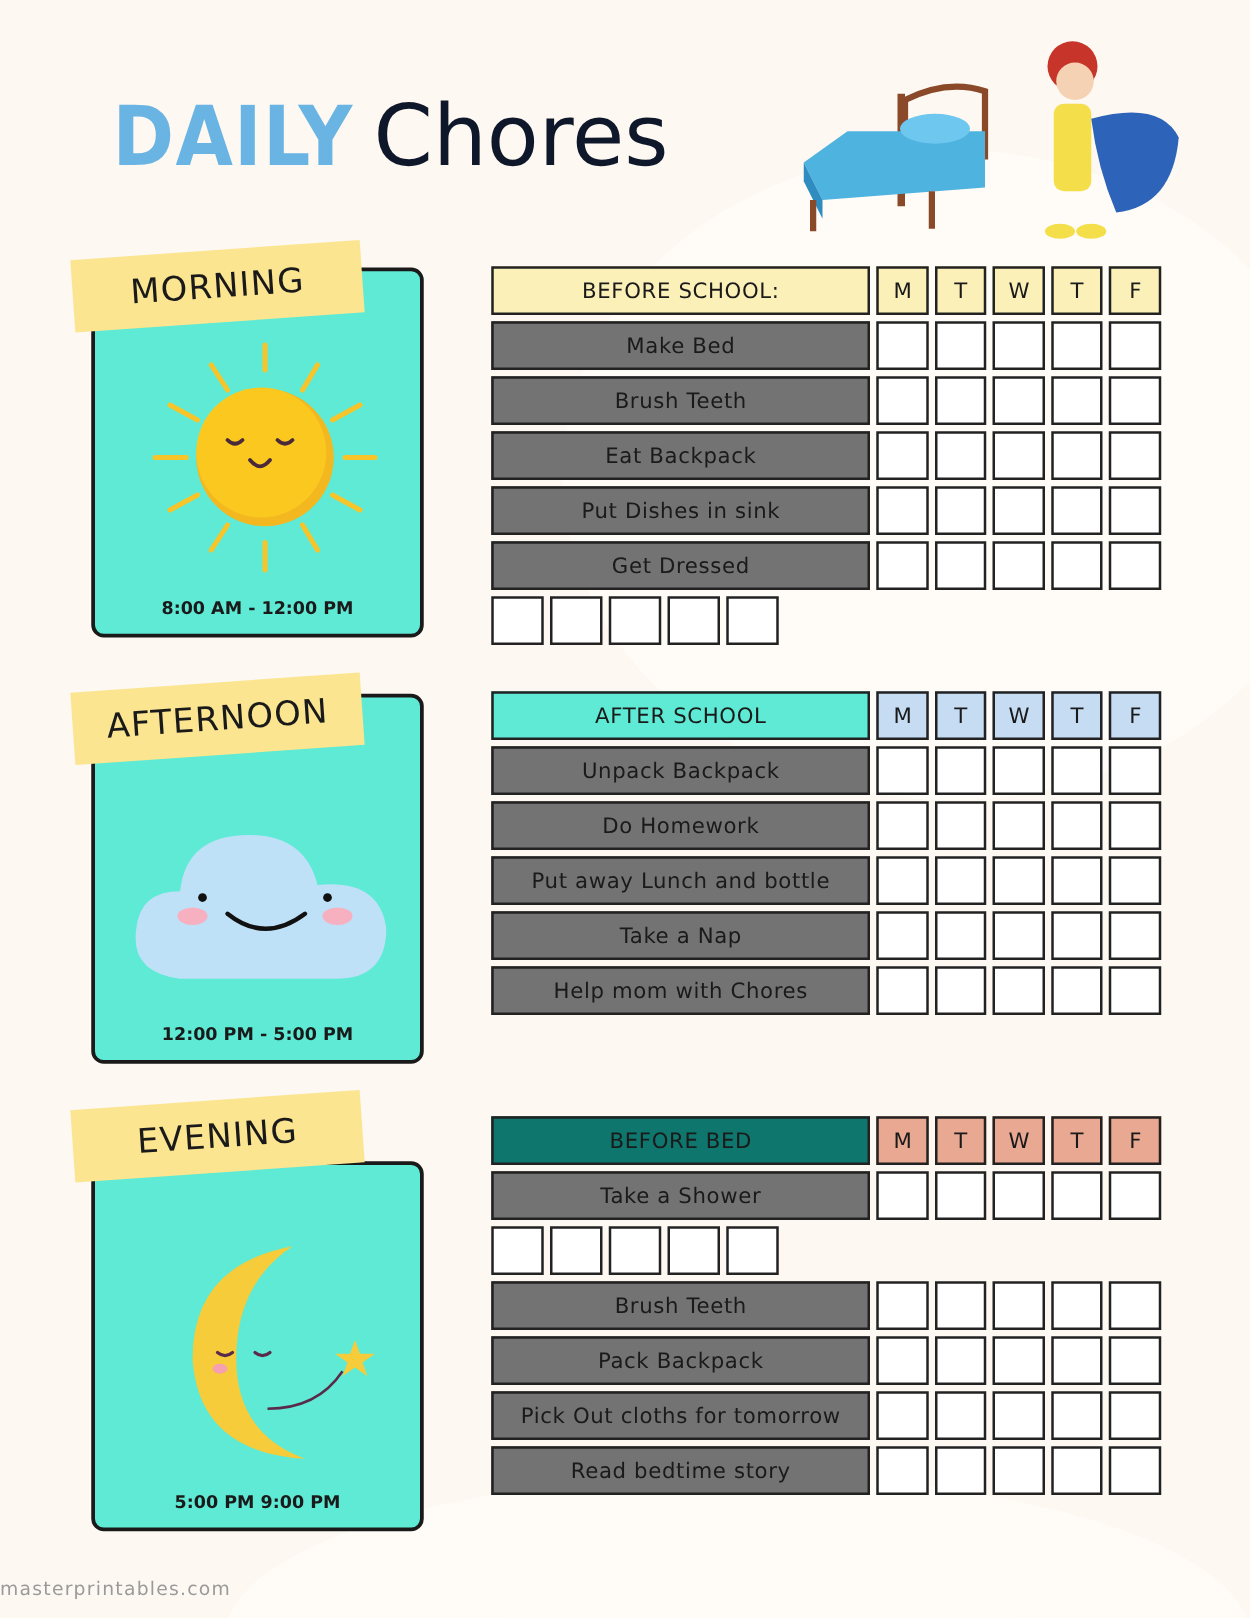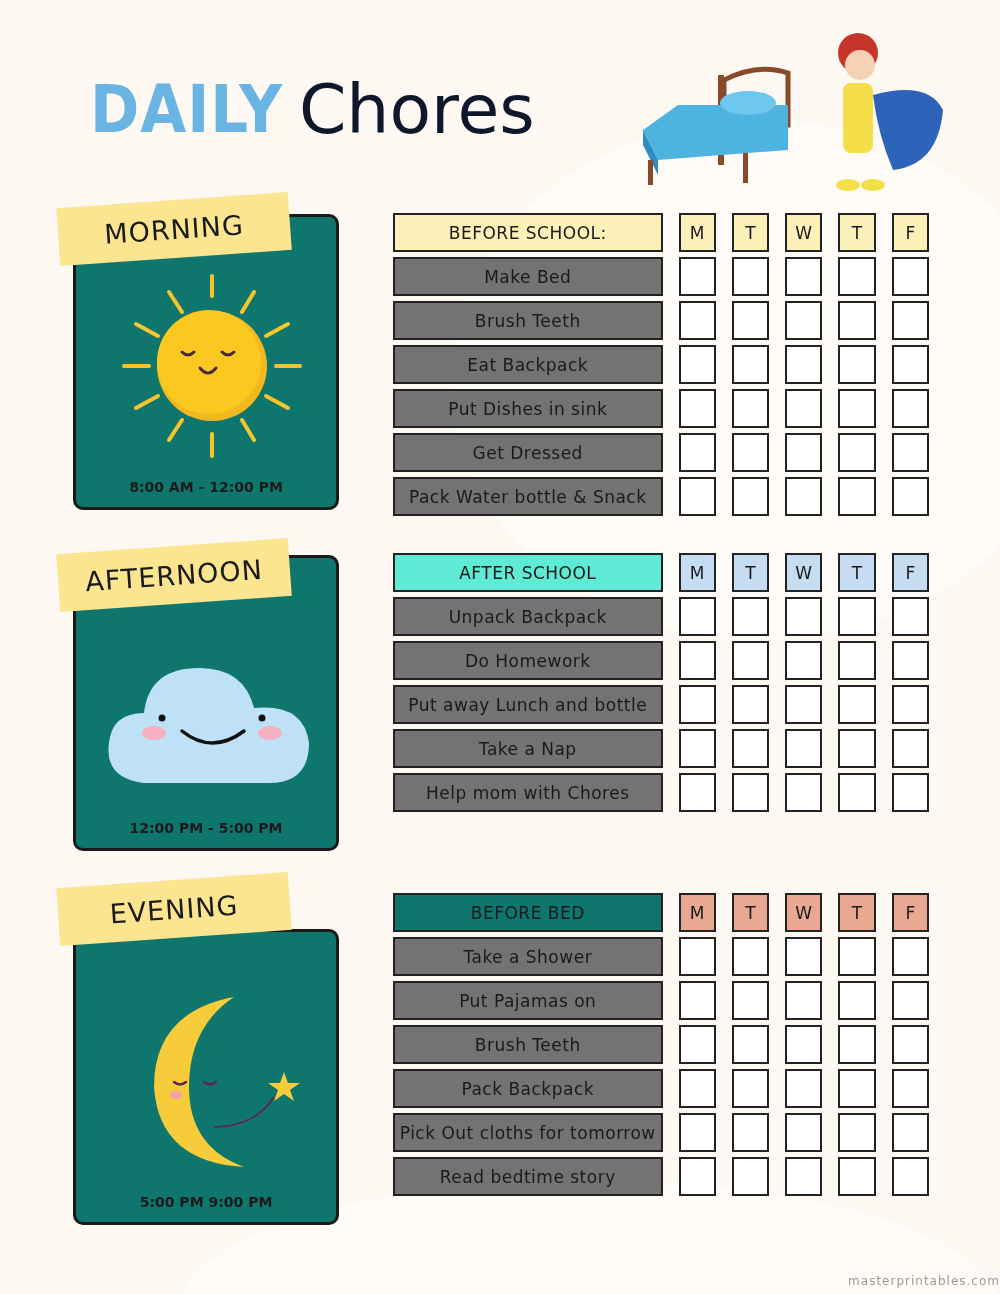--- a/index.html
+++ b/index.html
@@ -2,29 +2,29 @@
 <html><head>
 <meta charset="utf-8">
 <style>
   html,body{margin:0;padding:0;}
   body{width:1000px;height:1294px;background:#fdf8f1;position:relative;overflow:hidden;font-family:"DejaVu Sans",sans-serif;color:#1a1a1a;}
   .blob{position:absolute;background:#fffcf8;border-radius:50%;}
   .title{position:absolute;left:90px;top:70px;display:flex;align-items:center;gap:16px;}
   .title-daily{font-family:"DejaVu Sans",sans-serif;font-weight:900;font-size:66px;color:#6ab4e4;letter-spacing:1px;font-stretch:condensed;}
   .title-chores{font-family:"DejaVu Sans",sans-serif;font-size:68px;color:#0f172a;}
   .illus{position:absolute;left:638px;top:25px;width:310px;height:170px;}
-  .card{position:absolute;left:73px;width:266px;height:296px;border:3px solid #1a1a1a;border-radius:10px;background:#0f766e;box-sizing:border-box;}
+  .card{position:absolute;left:73px;width:266px;height:296px;border:3px solid #1a1a1a;border-radius:10px;background:#5eead4;box-sizing:border-box;}
   .tag{position:absolute;left:58px;width:232px;height:58px;background:#fbe590;transform:rotate(-4deg);display:flex;align-items:center;justify-content:center;font-size:27px;letter-spacing:1px;}
   .card-time{position:absolute;left:0;right:0;bottom:12px;text-align:center;font-weight:bold;font-size:14px;}
   .card-icon{position:absolute;left:28px;top:55px;width:210px;height:190px;}
   .table{position:absolute;left:381px;width:548px;}
-  .row{display:flex;gap:16px;height:39px;margin-bottom:5px;padding-left:12px;}
+  .row{display:flex;gap:5px;height:39px;margin-bottom:5px;padding-left:12px;}
   .cell-task{width:307px;border:2.5px solid #222;box-sizing:border-box;display:flex;align-items:center;justify-content:center;font-size:17px;background:#737373;letter-spacing:.5px;}
   .cell-day{width:42px;border:2.5px solid #222;box-sizing:border-box;display:flex;align-items:center;justify-content:center;font-size:17px;background:#fff;}
-  .footer{position:absolute;left:0;right:0;top:1262px;text-align:right;font-size:12px;color:#9a9a9a;letter-spacing:1px;margin-top:12px;}
+  .footer{position:absolute;left:0;right:0;top:1262px;text-align:left;font-size:15px;color:#9a9a9a;letter-spacing:1px;}
 </style>
 </head>
 <body>
 
 <div class="blob" style="left:450px;top:120px;width:620px;height:520px;"></div>
 <div class="blob" style="left:180px;top:1180px;width:820px;height:260px;"></div>
 
 <div class="title">
   <span class="title-daily">DAILY</span>
   <span class="title-chores">Chores</span>
@@ -113,21 +113,20 @@
     </div>
   <div class="row">
       <div class="cell-task">Get Dressed</div>
       <div class="cell-day"></div>
       <div class="cell-day"></div>
       <div class="cell-day"></div>
       <div class="cell-day"></div>
       <div class="cell-day"></div>
     </div>
   <div class="row">
-      <div class="cell-task">Pack Water bottle &amp; Snack</div>
       <div class="cell-day"></div>
       <div class="cell-day"></div>
       <div class="cell-day"></div>
       <div class="cell-day"></div>
       <div class="cell-day"></div>
     </div>
 </div>
 
 <div class="card" style="top:555px;">
   <svg class="card-icon" viewBox="0 0 210 190">
@@ -216,21 +215,20 @@
   </div>
   <div class="row">
       <div class="cell-task">Take a Shower</div>
       <div class="cell-day"></div>
       <div class="cell-day"></div>
       <div class="cell-day"></div>
       <div class="cell-day"></div>
       <div class="cell-day"></div>
     </div>
   <div class="row">
-      <div class="cell-task">Put Pajamas on</div>
       <div class="cell-day"></div>
       <div class="cell-day"></div>
       <div class="cell-day"></div>
       <div class="cell-day"></div>
       <div class="cell-day"></div>
     </div>
   <div class="row">
       <div class="cell-task">Brush Teeth</div>
       <div class="cell-day"></div>
       <div class="cell-day"></div>

